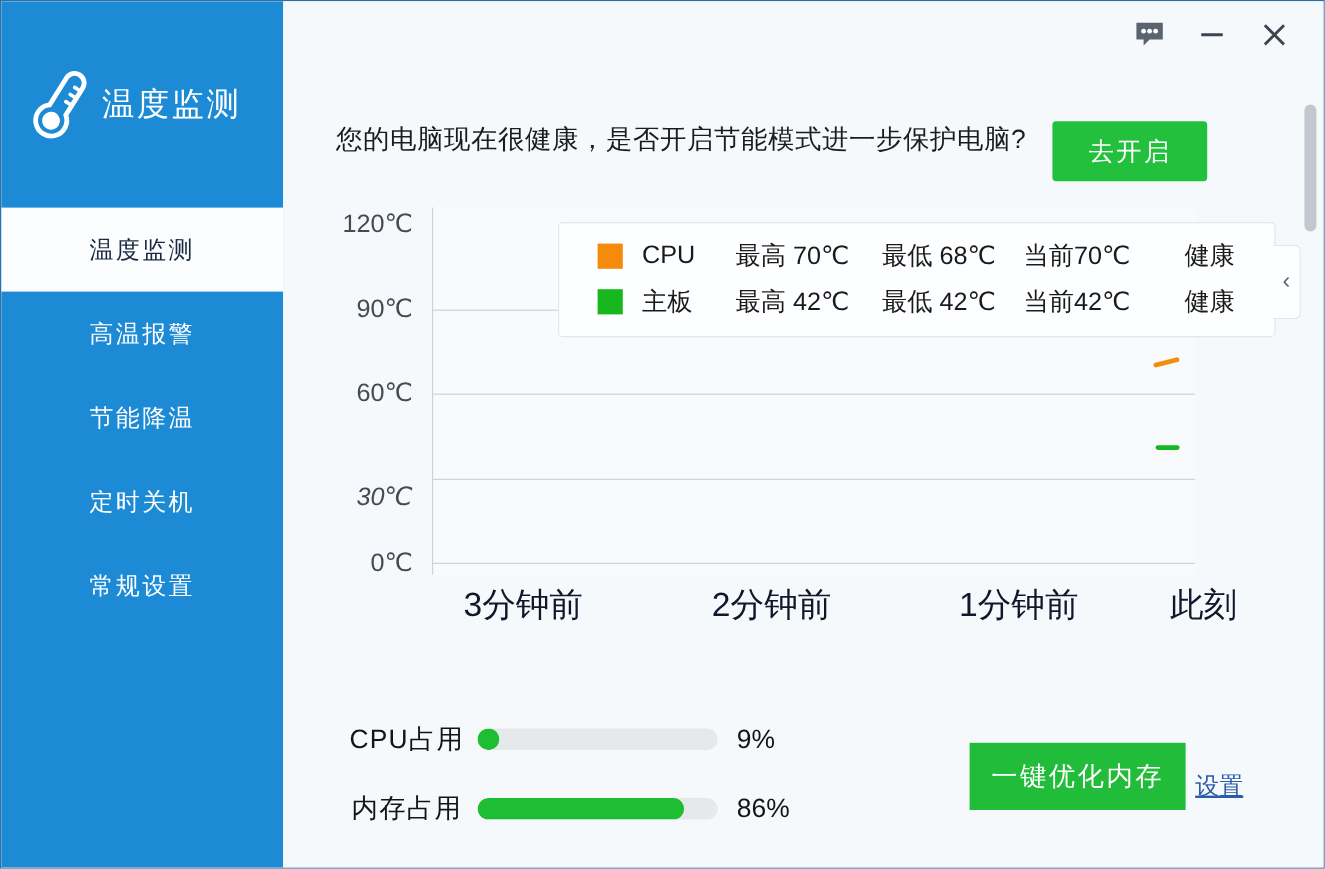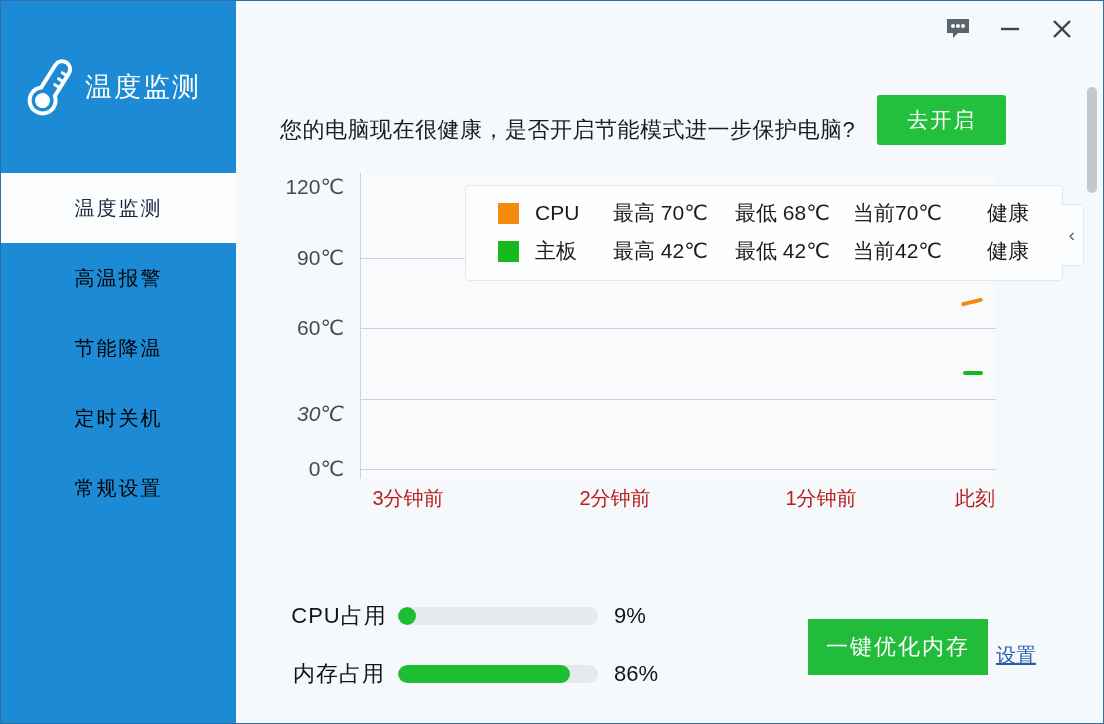--- a/index.html
+++ b/index.html
@@ -45,21 +45,21 @@
     color: #ffffff;
     font-size: 27px;
     letter-spacing: 2px;
     font-weight: 400;
   }
   .nav-item {
     height: 70px;
     display: flex;
     align-items: center;
     justify-content: center;
-    color: #000000;
+    color: #ffffff;
     font-size: 20px;
     letter-spacing: 2px;
     cursor: pointer;
     user-select: none;
   }
   .nav-item.active {
     background: #fbfdfe;
     color: #1a2740;
   }
 
@@ -89,25 +89,25 @@
     position: absolute;
     left: 235px; top: 0;
     right: 0; bottom: 0;
     background: #f5f9fc;
   }
 
   
   #banner {
     position: absolute;
     left: 44px;
-    top: 88px;
+    top: 100px;
     right: 48px;
     height: 56px;
     display: flex;
-    align-items: flex-end;
+    align-items: flex-start;
   }
   #banner-text {
     font-size: 22px;
     color: #1c1c1c;
     letter-spacing: 0.5px;
     white-space: nowrap;
   }
   #banner-action {
     margin-left: 22px;
     background: #22c03c;
@@ -161,23 +161,24 @@
   #x-axis {
     position: absolute;
     left: 100px;
     right: 24px;
     top: 312px;
     height: 40px;
   }
   .x-tick {
     position: absolute;
     transform: translateX(-50%);
-    font-size: 20px;
-    color: #b91c1c;
-    white-space: nowrap;
+    font-size: 28px;
+    color: #0f172a;
+    white-space: nowrap;
+    margin-left: 28px;
   }
 
   
   #legend {
     position: absolute;
     left: 104px;
     top: 12px;
     width: 598px;
     background: #fdfeff;
     border: 1px solid #e2e7ed;

